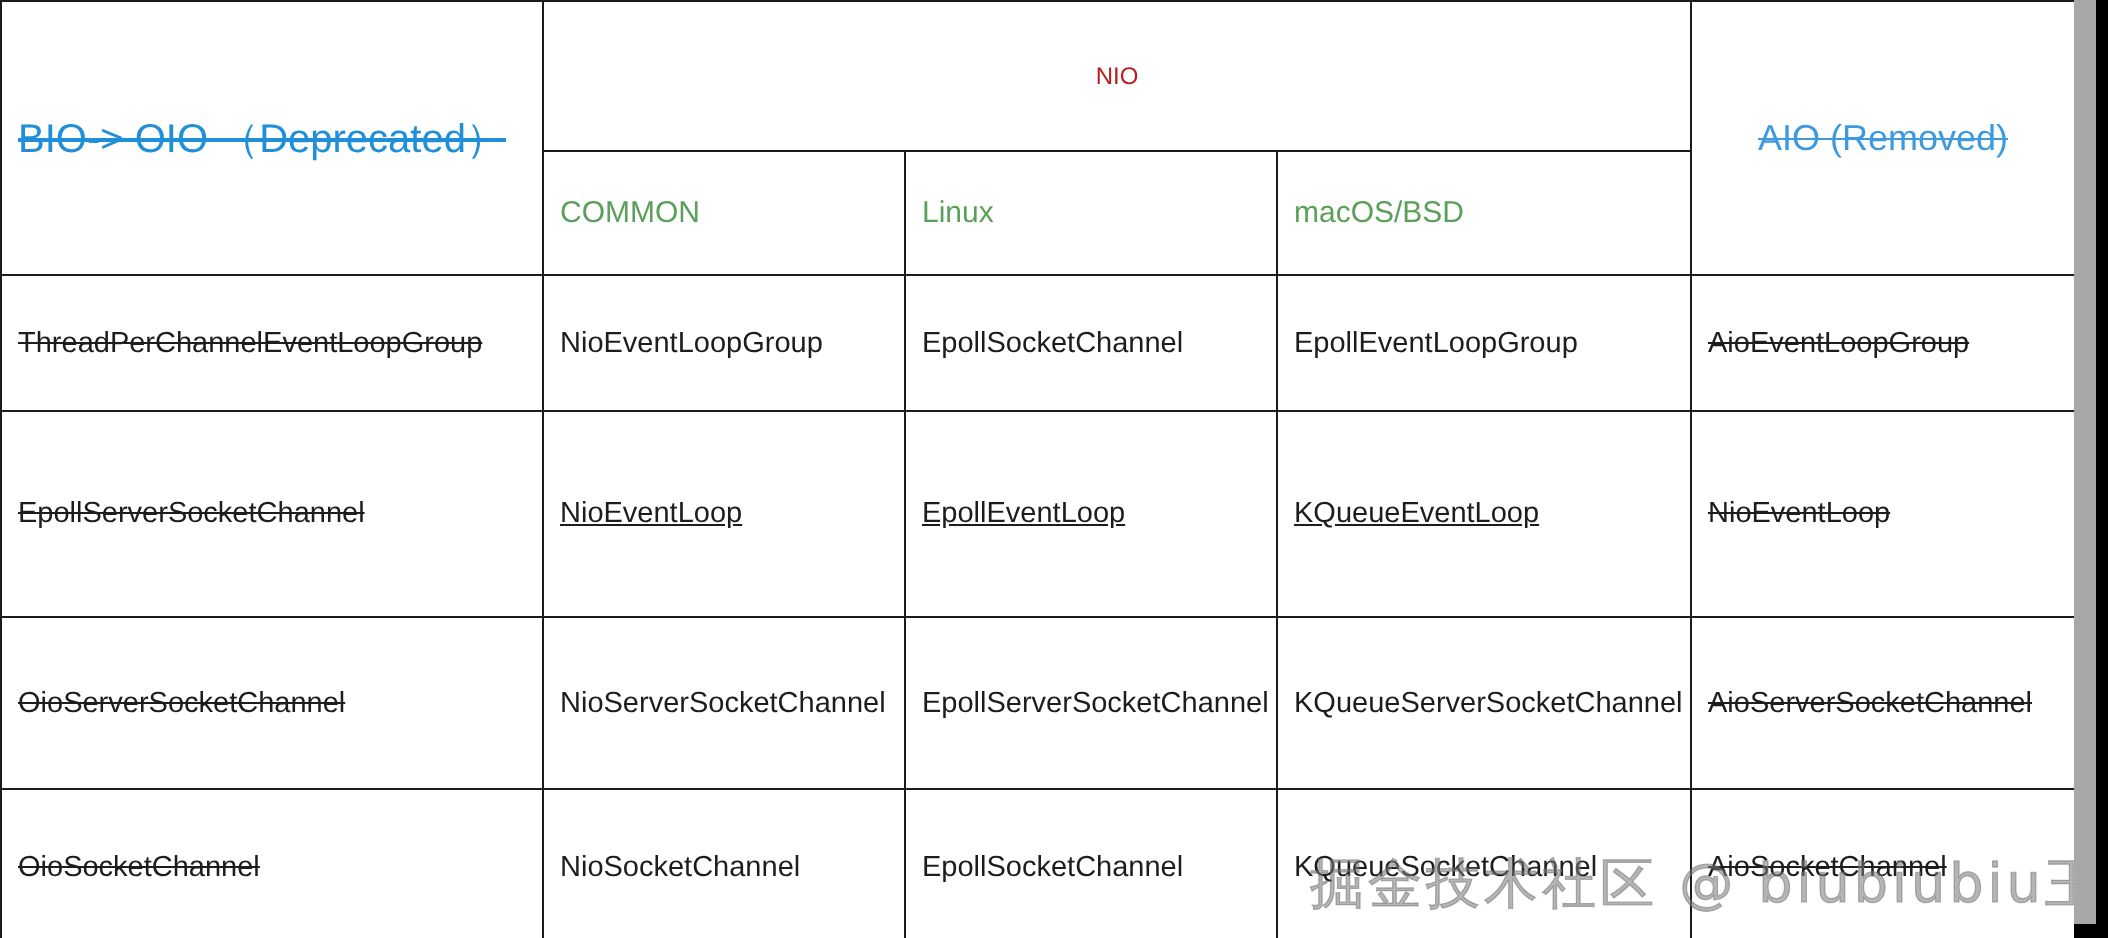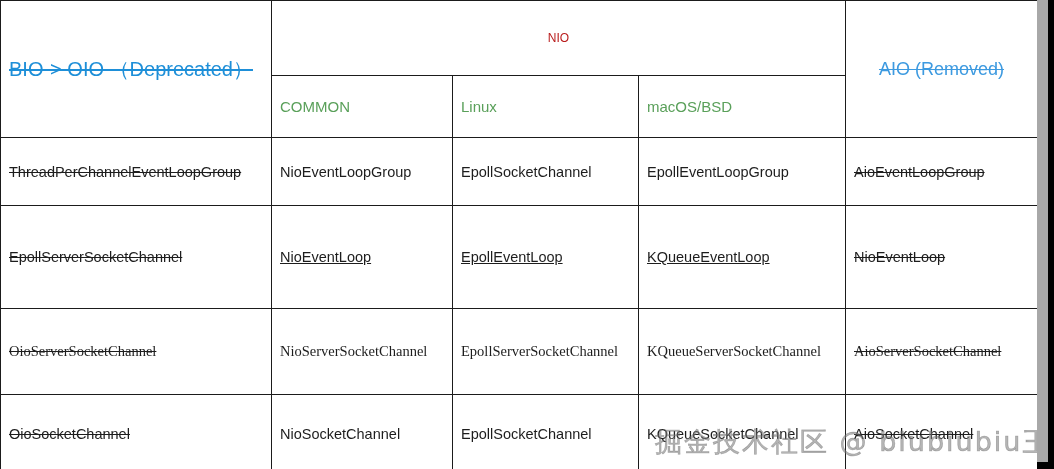--- a/index.html
+++ b/index.html
@@ -88,21 +88,21 @@
     white-space: nowrap;
     overflow: hidden;
   }
   .cell.struck {
     text-decoration: line-through;
     text-decoration-color: #1d1d1d;
   }
 
   .r0 td { height: 67px; }
   .r1 td { height: 102px; text-decoration: underline; }
-  .r2 td { height: 85px; font-family: Liberation Serif, serif; }
+  .r2 td { height: 85px; }
   .r3 td { height: 77px; }
 
   
   .scrollbar-track {
     position: absolute;
     top: 0;
     right: 0;
     width: 17px;
     height: 469px;
     background: #000000;

